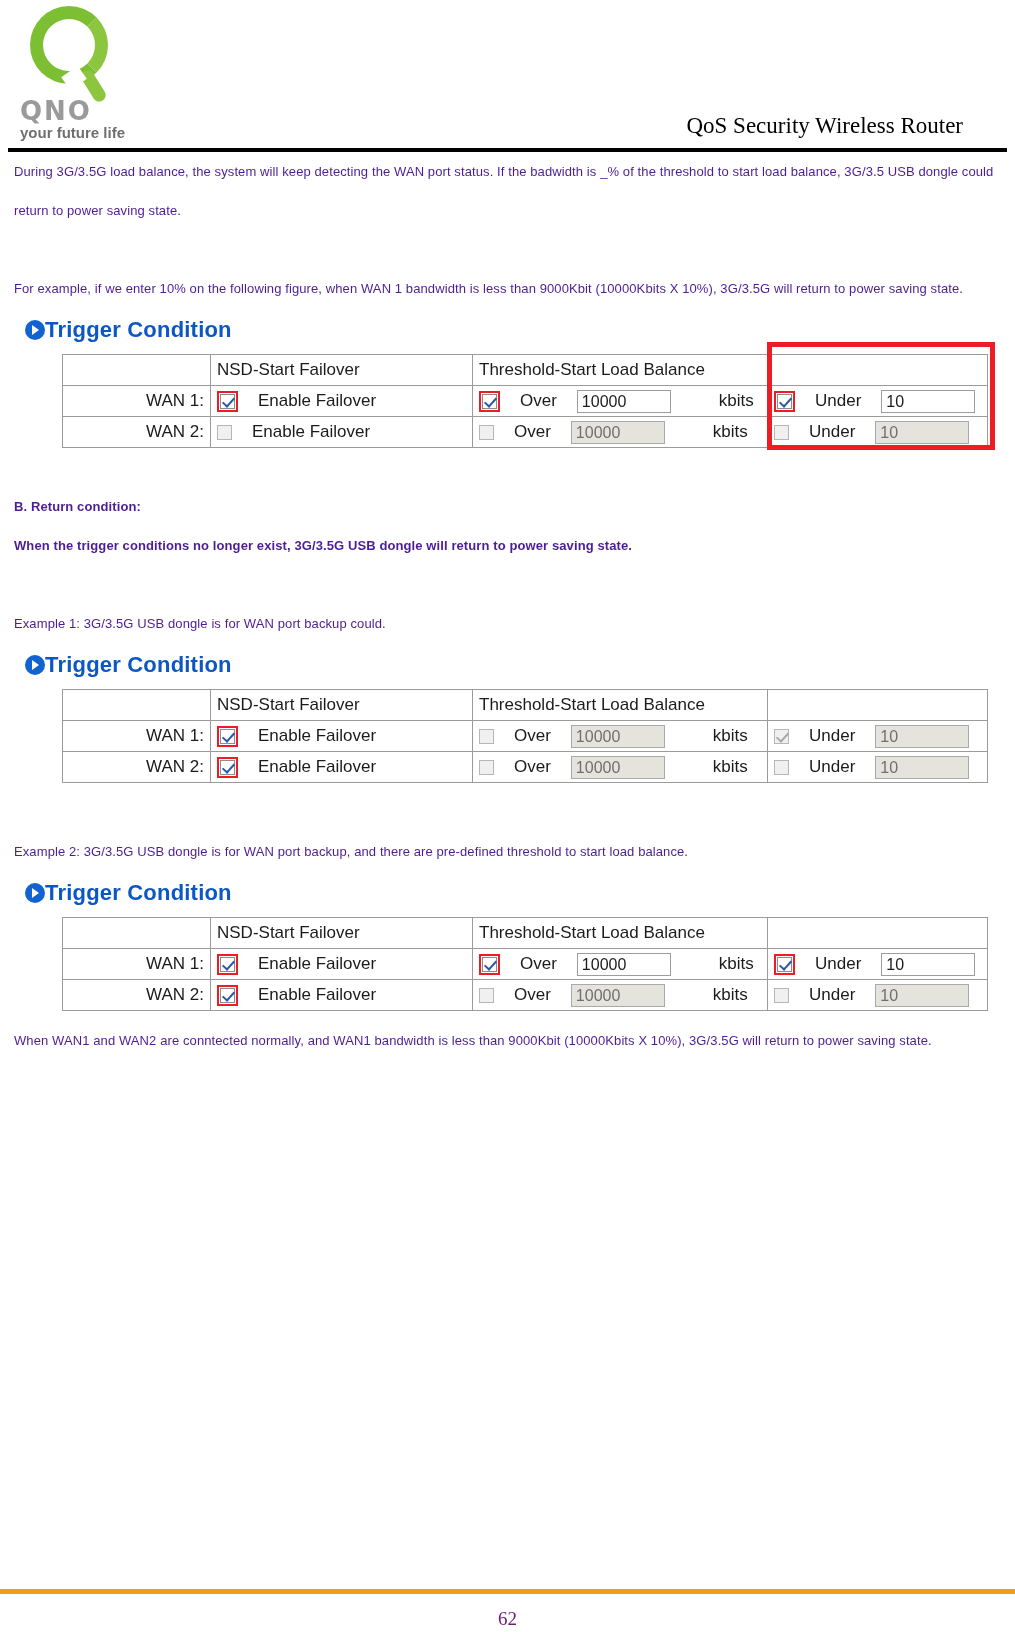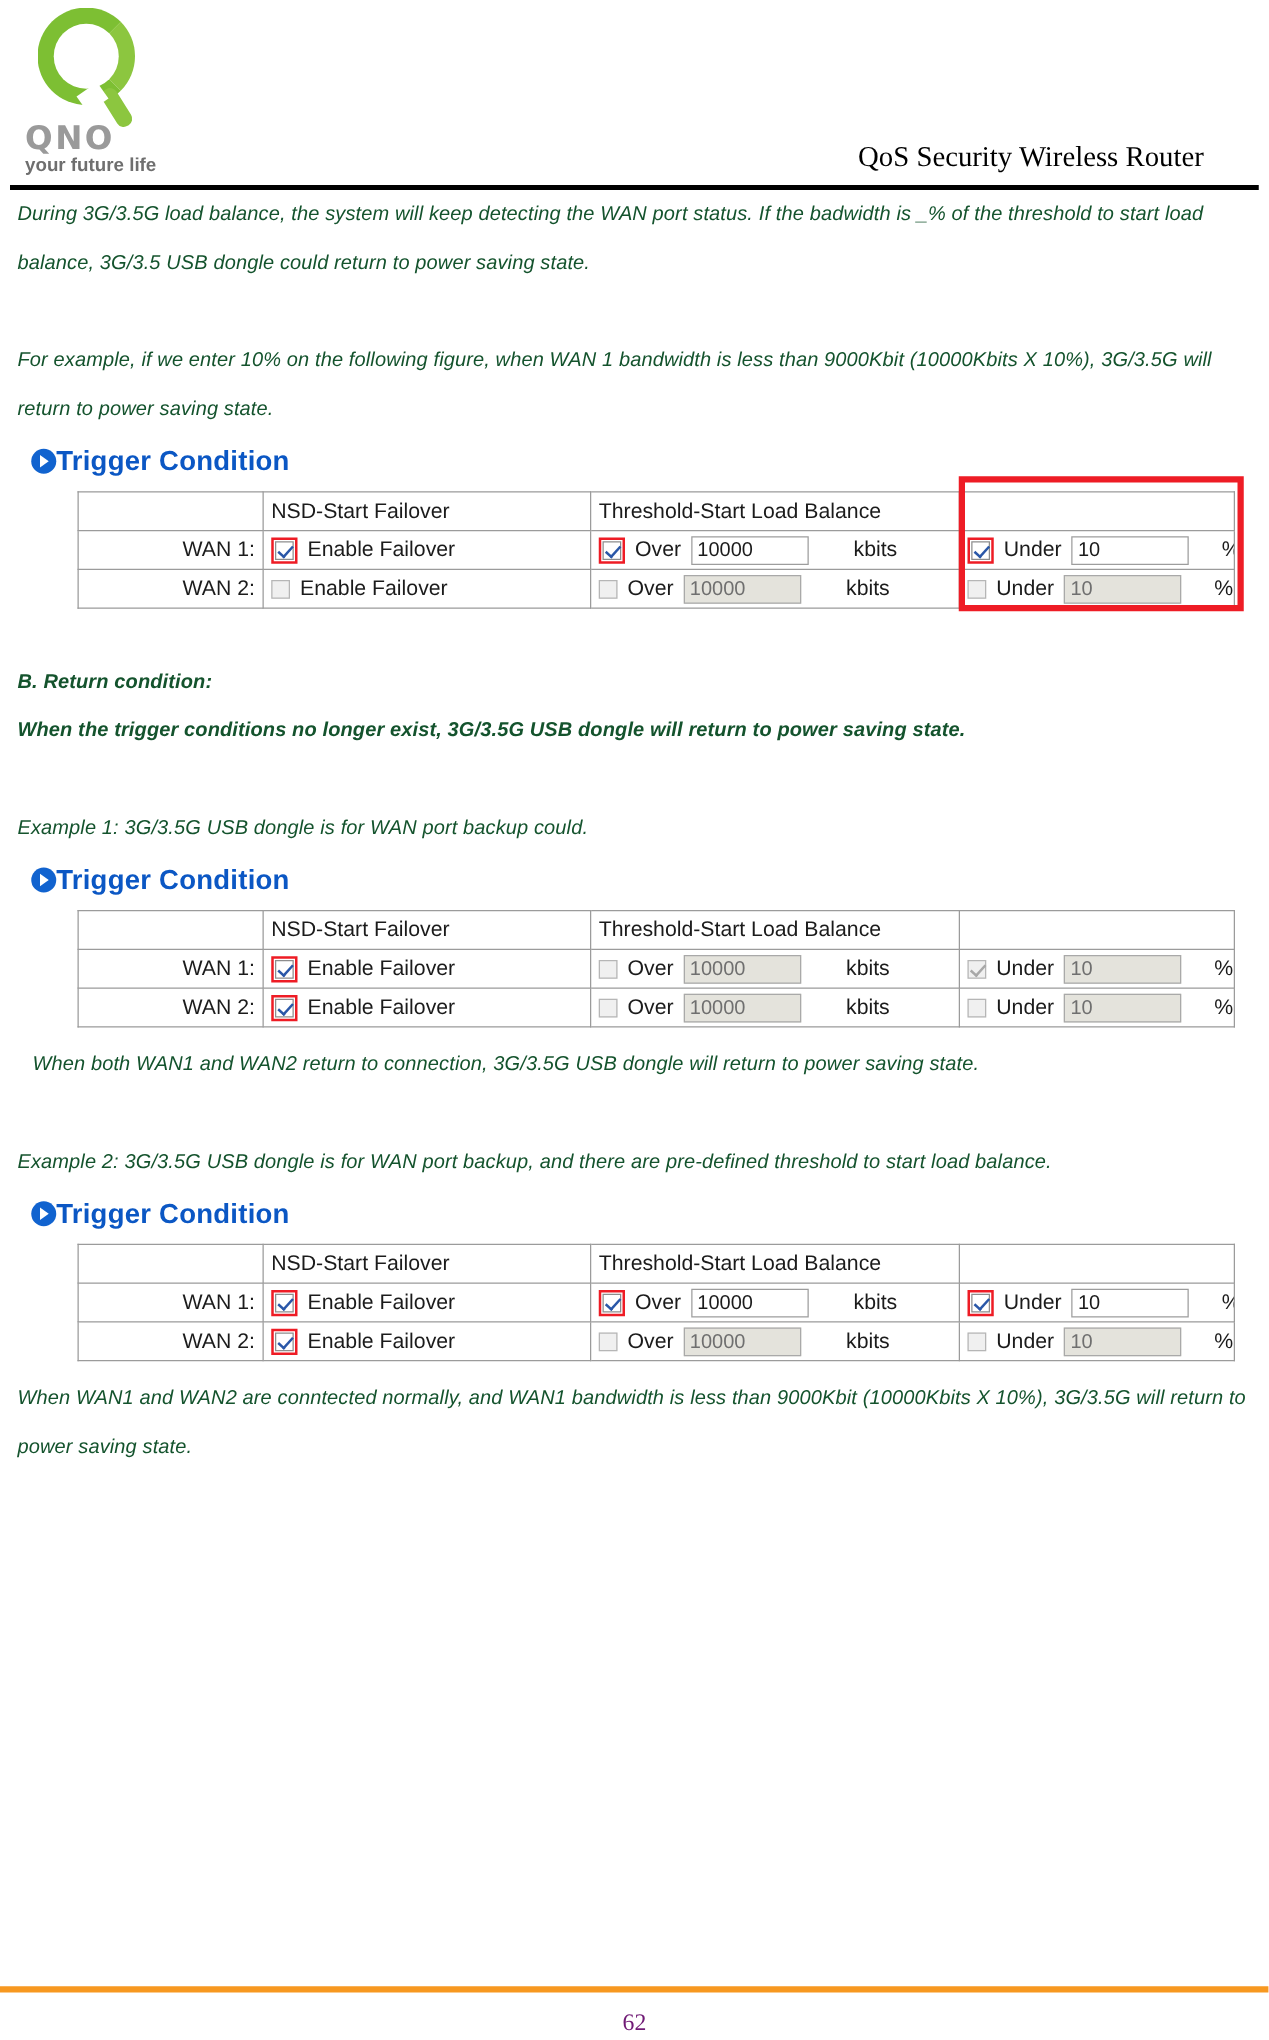--- a/index.html
+++ b/index.html
@@ -107,25 +107,24 @@
     background: #000000;
   }
 
   
   .content {
     position: relative;
     padding: 0 14px;
   }
   p.para {
     margin: 0;
-    font-size: 16px;
+    font-size: 13px;
     line-height: 39px;
     letter-spacing: 0.1px;
-    color: #14532d;
-    font-style: italic;
+    color: #4c1d95;
   }
   p.para.bold {
     font-weight: bold;
   }
   .spacer-lg { height: 39px; }
   .spacer-sm { height: 10px; }
 
   
   .figure {
     position: relative;
@@ -192,21 +191,21 @@
 
   td.lbl {
     text-align: right;
     padding-right: 24px;
   }
   td.hdr { padding-left: 8px; }
 
   .cellrow {
     display: flex;
     align-items: center;
-    gap: 8px;
+    gap: 20px;
   }
 
   
   .cb {
     width: 15px;
     height: 15px;
     border: 1px solid #8d8d8d;
     background: #ffffff;
     box-sizing: border-box;
     position: relative;
@@ -474,21 +473,20 @@
                   <span class="unit pct">%</span>
                 </span>
               </td>
             </tr>
           </tbody>
         </table>
       </div>
     </div>
 
     <div class="spacer-sm"></div>
-    <p class="para" style="padding-left:12px;">When both WAN1 and WAN2 return to connection, 3G/3.5G USB dongle will return to power saving state.</p>
     <div class="spacer-lg"></div>
     <p class="para">Example 2: 3G/3.5G USB dongle is for WAN port backup, and there are pre-defined threshold to start load balance.</p>
 
     <div class="figure">
       <div class="trigger-head">
         <span class="bullet-icon"></span>
         <span class="trigger-title">Trigger Condition</span>
       </div>
       <div class="tbl-wrap">
         <table class="trig">

